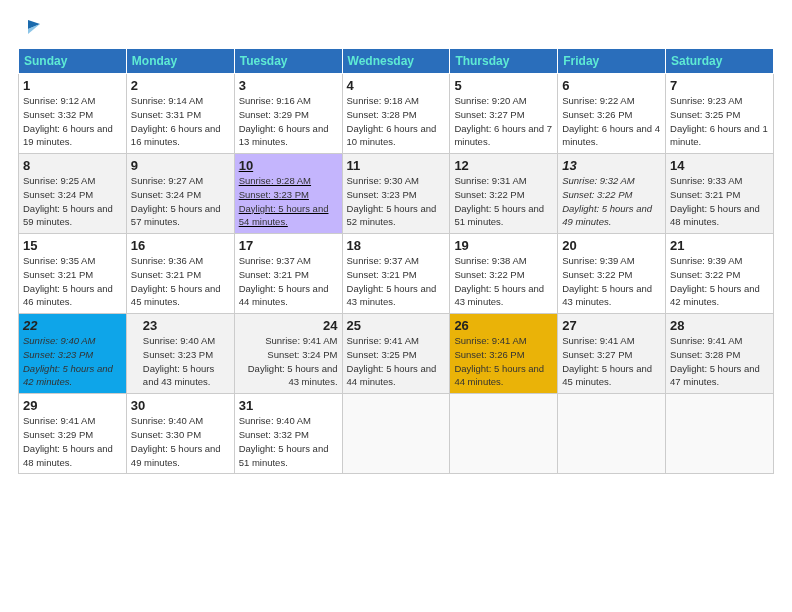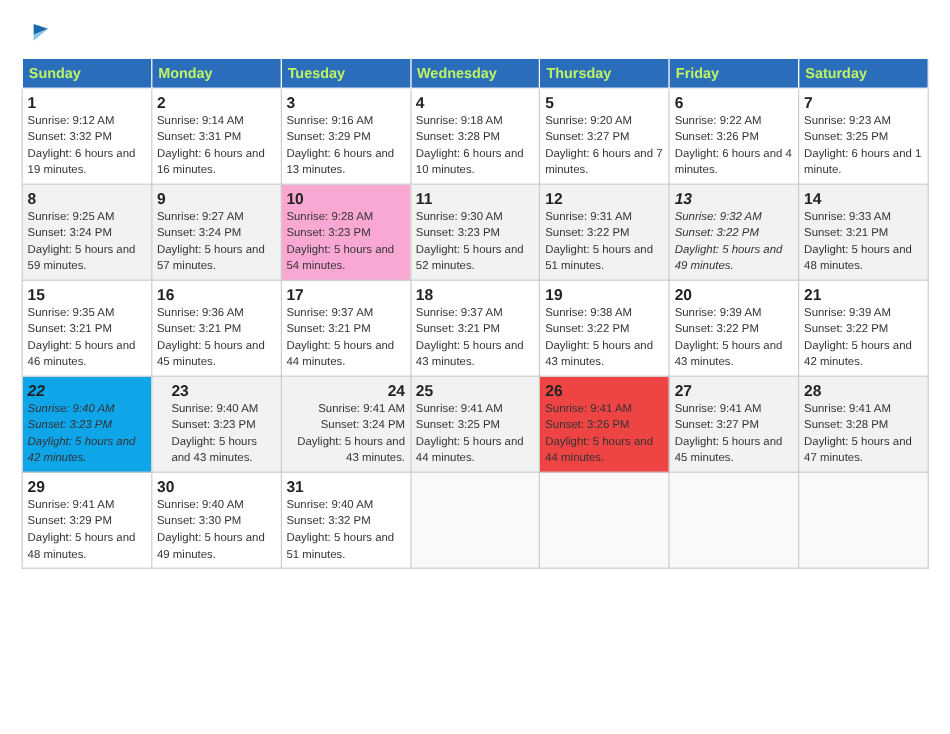--- a/index.html
+++ b/index.html
@@ -33,21 +33,21 @@
       font-size: 15px;
       color: #555;
     }
     .calendar {
       width: 100%;
       border-collapse: collapse;
       font-size: 10px;
     }
     .calendar th {
       background: #2a6ebb;
-      color: #bef264;
+      color: #5eead4;
       text-align: left;
       padding: 5px 5px;
       font-size: 12px;
       font-weight: bold;
       border: 1px solid #fff;
     }
     .calendar td {
       border: 1px solid #ccc;
       vertical-align: top;
       padding: 4px 4px;
@@ -145,21 +145,21 @@
           <td><span class="day-num">6</span>
 <span class="day-detail">Sunrise: 9:22 AM<br>Sunset: 3:26 PM<br>Daylight: 6 hours and 4 minutes.</span></td>
           <td><span class="day-num">7</span>
 <span class="day-detail">Sunrise: 9:23 AM<br>Sunset: 3:25 PM<br>Daylight: 6 hours and 1 minute.</span></td>
         </tr>
         <tr>
           <td style="background: rgb(242, 242, 242);"><span class="day-num">8</span>
 <span class="day-detail">Sunrise: 9:25 AM<br>Sunset: 3:24 PM<br>Daylight: 5 hours and 59 minutes.</span></td>
           <td style="background: rgb(242, 242, 242);"><span class="day-num">9</span>
 <span class="day-detail">Sunrise: 9:27 AM<br>Sunset: 3:24 PM<br>Daylight: 5 hours and 57 minutes.</span></td>
-          <td style="background: #f9a8d4;"><span class="day-num">10</span>
+          <td style="background: #c4b5fd; text-decoration: underline;"><span class="day-num">10</span>
 <span class="day-detail">Sunrise: 9:28 AM<br>Sunset: 3:23 PM<br>Daylight: 5 hours and 54 minutes.</span></td>
           <td style="background: rgb(242, 242, 242);"><span class="day-num">11</span>
 <span class="day-detail">Sunrise: 9:30 AM<br>Sunset: 3:23 PM<br>Daylight: 5 hours and 52 minutes.</span></td>
           <td style="background: rgb(242, 242, 242);"><span class="day-num">12</span>
 <span class="day-detail">Sunrise: 9:31 AM<br>Sunset: 3:22 PM<br>Daylight: 5 hours and 51 minutes.</span></td>
           <td style="background: rgb(242, 242, 242); font-style: italic;"><span class="day-num">13</span>
 <span class="day-detail">Sunrise: 9:32 AM<br>Sunset: 3:22 PM<br>Daylight: 5 hours and 49 minutes.</span></td>
           <td style="background: rgb(242, 242, 242);"><span class="day-num">14</span>
 <span class="day-detail">Sunrise: 9:33 AM<br>Sunset: 3:21 PM<br>Daylight: 5 hours and 48 minutes.</span></td>
         </tr>
@@ -181,21 +181,21 @@
         </tr>
         <tr>
           <td style="background: #0ea5e9; font-style: italic;"><span class="day-num">22</span>
 <span class="day-detail">Sunrise: 9:40 AM<br>Sunset: 3:23 PM<br>Daylight: 5 hours and 42 minutes.</span></td>
           <td style="background: rgb(242, 242, 242); padding-left: 16px;"><span class="day-num">23</span>
 <span class="day-detail">Sunrise: 9:40 AM<br>Sunset: 3:23 PM<br>Daylight: 5 hours and 43 minutes.</span></td>
           <td style="background: rgb(242, 242, 242); text-align: right;"><span class="day-num">24</span>
 <span class="day-detail">Sunrise: 9:41 AM<br>Sunset: 3:24 PM<br>Daylight: 5 hours and 43 minutes.</span></td>
           <td style="background: rgb(242, 242, 242);"><span class="day-num">25</span>
 <span class="day-detail">Sunrise: 9:41 AM<br>Sunset: 3:25 PM<br>Daylight: 5 hours and 44 minutes.</span></td>
-          <td style="background: #ef4444;"><span class="day-num">26</span>
+          <td style="background: #eab308;"><span class="day-num">26</span>
 <span class="day-detail">Sunrise: 9:41 AM<br>Sunset: 3:26 PM<br>Daylight: 5 hours and 44 minutes.</span></td>
           <td style="background: rgb(242, 242, 242);"><span class="day-num">27</span>
 <span class="day-detail">Sunrise: 9:41 AM<br>Sunset: 3:27 PM<br>Daylight: 5 hours and 45 minutes.</span></td>
           <td style="background: rgb(242, 242, 242);"><span class="day-num">28</span>
 <span class="day-detail">Sunrise: 9:41 AM<br>Sunset: 3:28 PM<br>Daylight: 5 hours and 47 minutes.</span></td>
         </tr>
         <tr>
           <td><span class="day-num">29</span>
 <span class="day-detail">Sunrise: 9:41 AM<br>Sunset: 3:29 PM<br>Daylight: 5 hours and 48 minutes.</span></td>
           <td><span class="day-num">30</span>

